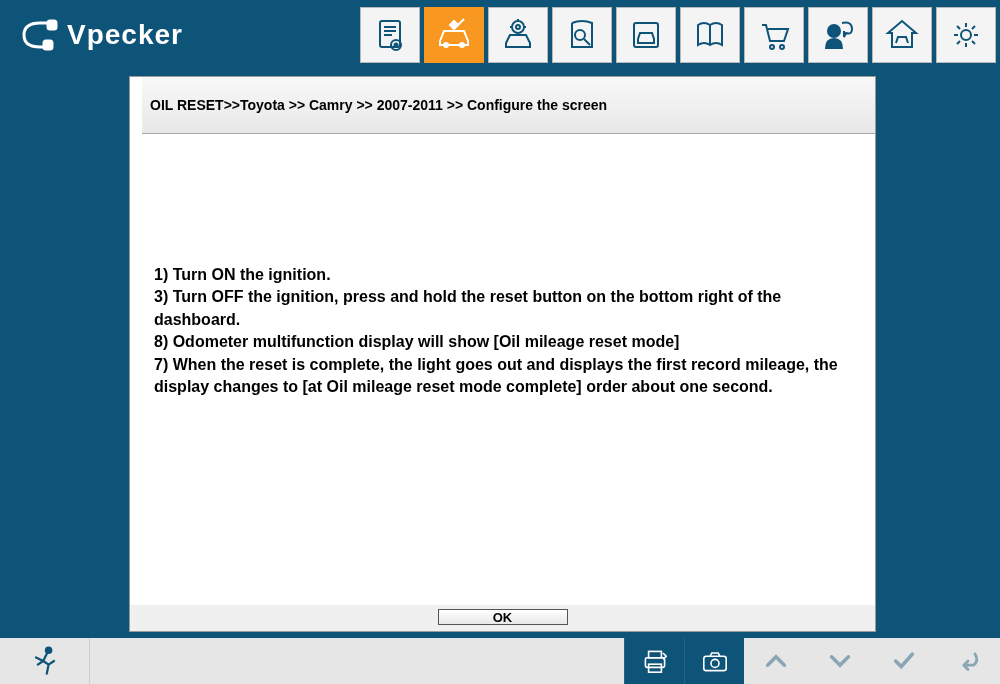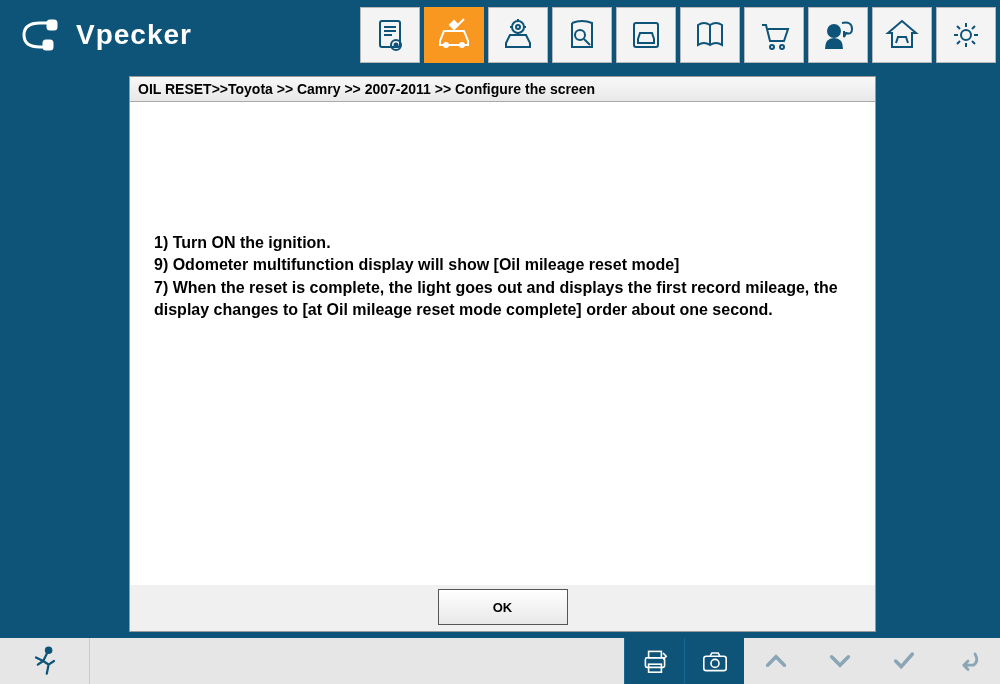--- a/index.html
+++ b/index.html
@@ -16,21 +16,21 @@
   height: 72px;
   background: #0e5378;
   display: flex;
   align-items: center;
   padding-left: 20px;
   border-bottom: 2px solid #0e5378;
 }
 .logo-area {
   display: flex;
   align-items: center;
-  gap: 16px;
+  gap: 7px;
   color: white;
 }
 .logo-icon {
   width: 40px;
   height: 40px;
   display: flex;
   align-items: center;
   justify-content: center;
 }
 .logo-text {
@@ -73,40 +73,41 @@
   flex: 1;
   background: white;
   border: 1px solid #999;
   display: flex;
   flex-direction: column;
   margin: 0 120px 0 125px;
 }
 .breadcrumb {
   background: linear-gradient(#f8f8f8, #e8e8e8);
   border-bottom: 1px solid #aaa;
-  padding: 4px 8px;
+  padding: 20px 8px;
   font-size: 14px;
   font-weight: bold;
+  margin-left: 12px;
 }
 .instructions {
   flex: 1;
   padding: 130px 24px 20px 24px;
   font-size: 16px;
   line-height: 1.4;
 }
 .instruction-line { display: block; font-weight: bold; }
 .button-row {
   display: flex;
   justify-content: center;
   padding: 4px 0 6px 0;
   background: #f0f0f0;
 }
 .ok-btn {
   width: 130px;
-  height: 36px;
+  height: 16px;
   background: linear-gradient(#ffffff, #e8e8e8);
   border: 1px solid #555;
   font-size: 13px;
   font-weight: bold;
   cursor: pointer;
 }
 .footer {
   height: 48px;
   background: #e6e6e6;
   border-top: 2px solid #0e5378;
@@ -240,21 +241,22 @@
       </svg>
     </div>
   </div>
 </div>
 
 <div class="content-area">
   <div class="panel">
     <div class="breadcrumb">OIL RESET&gt;&gt;Toyota &gt;&gt; Camry &gt;&gt; 2007-2011 &gt;&gt; Configure the screen</div>
     <div class="instructions">
       <span class="instruction-line">1) Turn ON the ignition.</span>
-      <span class="instruction-line">9) Odometer multifunction display will show [Oil mileage reset mode]</span>
+      <span class="instruction-line">3) Turn OFF the ignition, press and hold the reset button on the bottom right of the dashboard.</span>
+      <span class="instruction-line">8) Odometer multifunction display will show [Oil mileage reset mode]</span>
       <span class="instruction-line">7) When the reset is complete, the light goes out and displays the first record mileage, the display changes to [at Oil mileage reset mode complete] order about one second.</span>
     </div>
     <div class="button-row">
       <button class="ok-btn">OK</button>
     </div>
   </div>
 </div>
 
 <div class="footer">
   <div class="footer-left">

